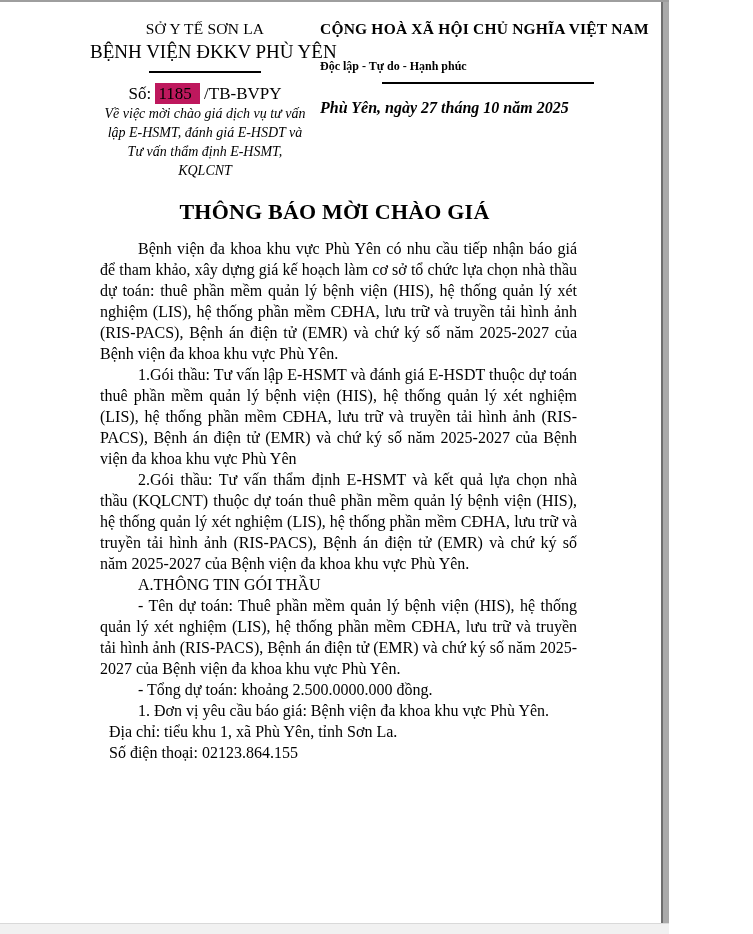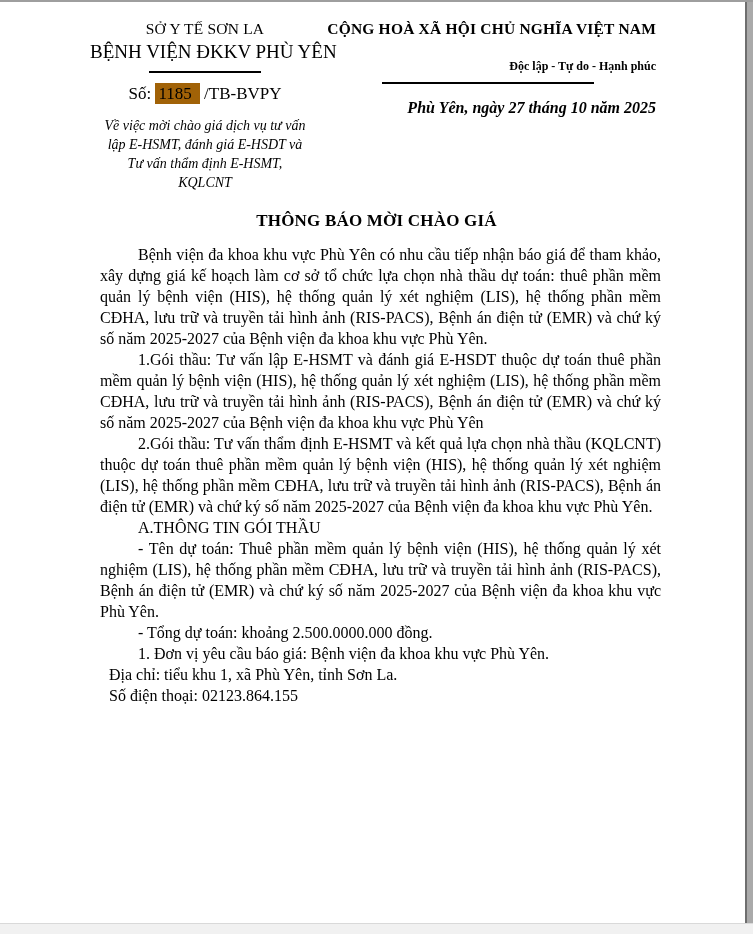--- a/index.html
+++ b/index.html
@@ -1,43 +1,43 @@
 <!DOCTYPE html>
 <html><head>
 <meta charset="utf-8">
 <style>
   html,body{margin:0;padding:0;background:#ffffff;}
   .screen{
-    position:relative;width:753px;height:934px;background:#ffffff;overflow:hidden;
+    position:relative;width:669px;height:934px;background:#ffffff;overflow:hidden;
     font-family:"Liberation Serif","DejaVu Serif",serif;color:#000;
   }
   
   .topline{position:absolute;top:0;left:0;width:753px;height:2px;background:#9e9e9e;}
   .right-strip{position:absolute;top:2px;right:0;width:6px;height:922px;background:#aaaaaa;}
   .right-line{position:absolute;top:2px;right:6px;width:2px;height:922px;background:#6e6e6e;}
   .bottom-strip{position:absolute;bottom:0;left:0;width:753px;height:10px;background:#f1f1f1;border-top:1px solid #d9d9d9;}
 
   
   .header{display:flex;padding-top:20px;}
   .h-left{width:230px;margin-left:90px;text-align:center;flex:none;}
-  .h-right{width:336px;margin-left:0;text-align:right;flex:none;}
+  .h-right{width:336px;margin-left:0;text-align:left;flex:none;}
   .org-parent{font-size:15.5px;letter-spacing:.2px;}
   .org-name{font-size:19px;font-weight:normal;white-space:nowrap;margin-top:3px;}
   .motto1{font-size:15.5px;font-weight:bold;white-space:nowrap;letter-spacing:.2px;}
   .motto2{font-size:12px;font-weight:bold;margin-top:21px;}
   .rule{height:2px;background:#000;margin:8px auto 0;}
   .rule-l{width:112px;}
   .rule-r{width:212px;}
   .doc-no{margin-top:11px;font-size:17px;white-space:nowrap;}
-  .hl{background:#a16207;padding:1px 8px 1px 3px;}
-  .subject{margin-top:12px;font-style:italic;font-size:14px;line-height:19px;}
+  .hl{background:#be185d;padding:1px 8px 1px 3px;}
+  .subject{margin-top:0;font-style:italic;font-size:14px;line-height:19px;}
   .dateline{margin-top:15px;font-style:italic;font-size:16px;white-space:nowrap;font-weight:bold;}
 
   
-  .title{text-align:center;font-weight:bold;font-size:17px;margin-top:19px;letter-spacing:.2px;}
+  .title{text-align:center;font-weight:bold;font-size:22px;margin-top:19px;letter-spacing:.2px;}
   .body{margin:13px 92px 0 100px;font-size:16px;line-height:21px;text-align:justify;}
   .body p{margin:0;text-indent:38px;}
   .body p.si{text-indent:9px;}
   .bold{font-weight:normal;}
 </style>
 </head>
 <body>
 
 <div class="screen">
 

